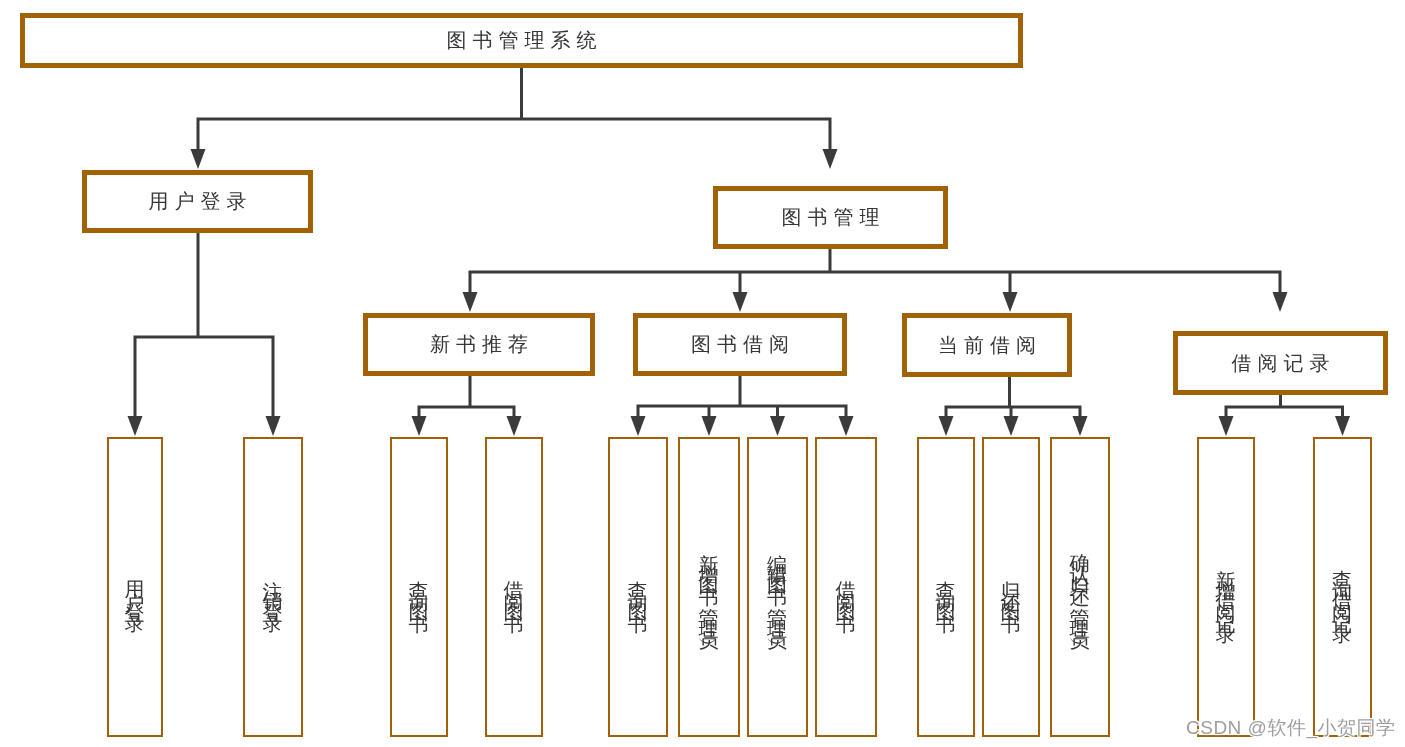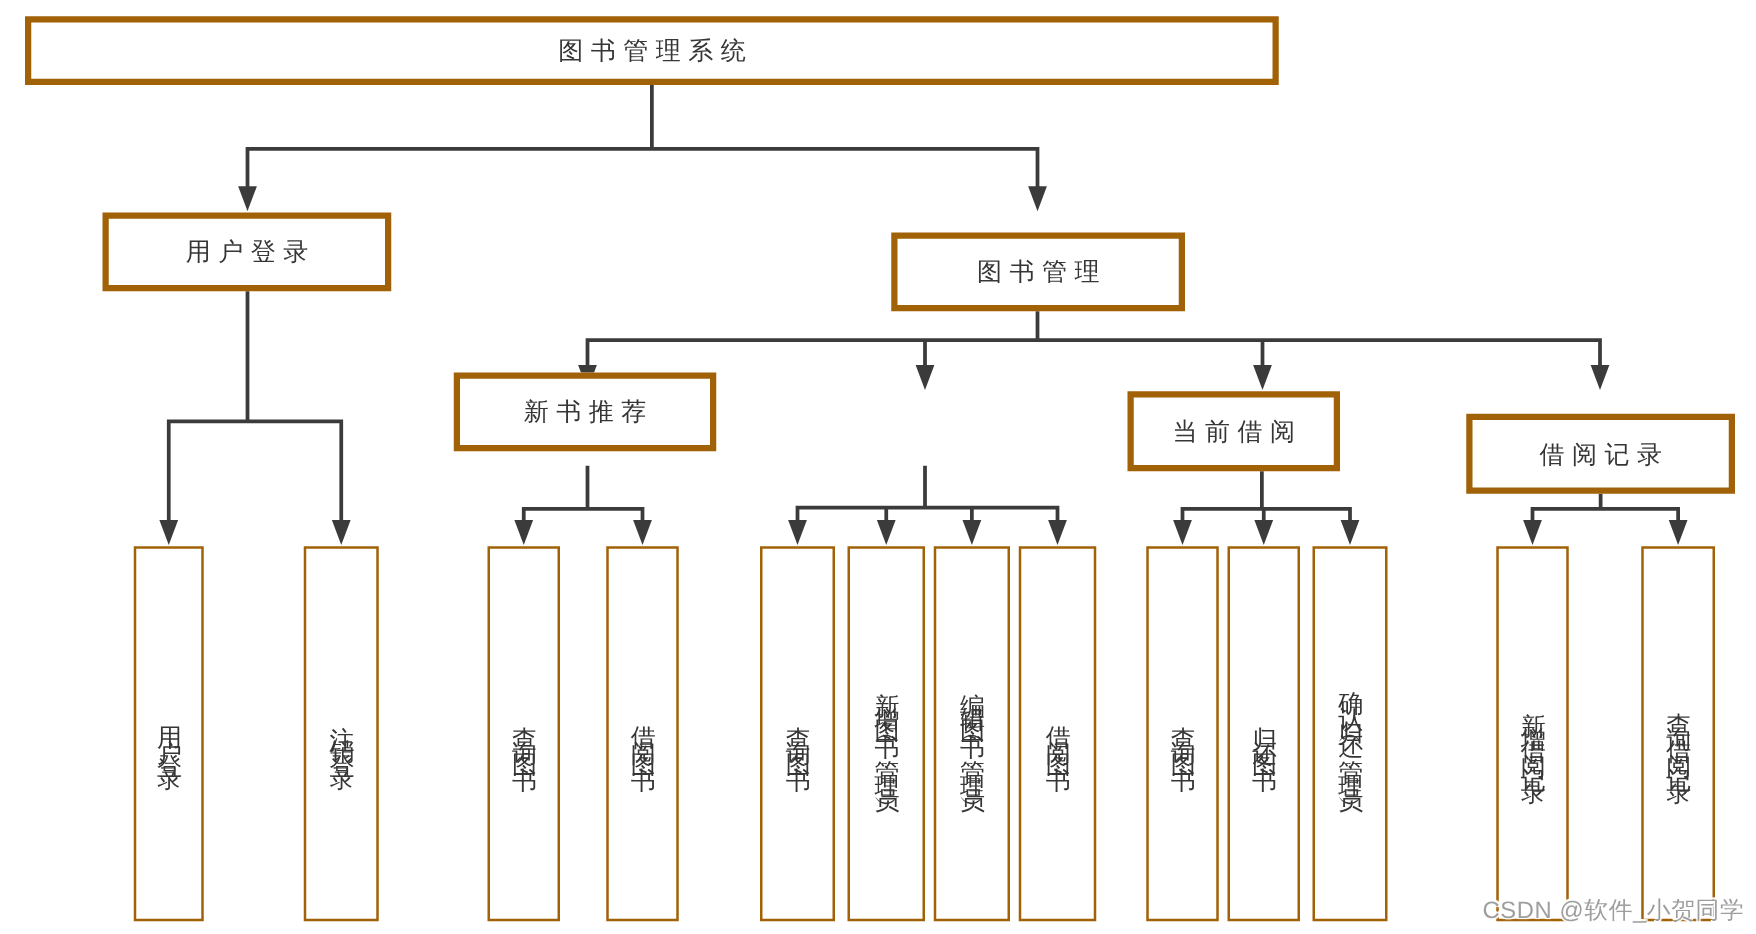--- a/index.html
+++ b/index.html
@@ -57,22 +57,25 @@
     <span>图书管理系统</span>
   </div>
 
   <div class="node hbox" style="left:82px; top:170px; width:231px; height:63px;">
     <span>用户登录</span>
   </div>
   <div class="node hbox" style="left:713px; top:170px; width:235px; height:63px;margin-top:16px;">
     <span>图书管理</span>
   </div>
 
-  <div class="node hbox" style="left:363px; top:298px; width:210px; height:63px;justify-content:center;">
+  <div class="node hbox" style="left:363px; top:313px; width:232px; height:63px;justify-content:center;">
     <span>新书推荐</span>
+  </div>
+  <div class="node hbox" style="left:633px; top:313px; width:214px; height:63px;">
+    <span>图书借阅</span>
   </div>
   <div class="node hbox" style="left:902px; top:313px; width:170px; height:64px;">
     <span>当前借阅</span>
   </div>
   <div class="node hbox" style="left:1173px; top:331px; width:215px; height:64px;">
     <span>借阅记录</span>
   </div>
 
   <div class="node vbox" style="left:107px; top:437px; width:56px; height:300px;">
     <span>用户登录</span>

